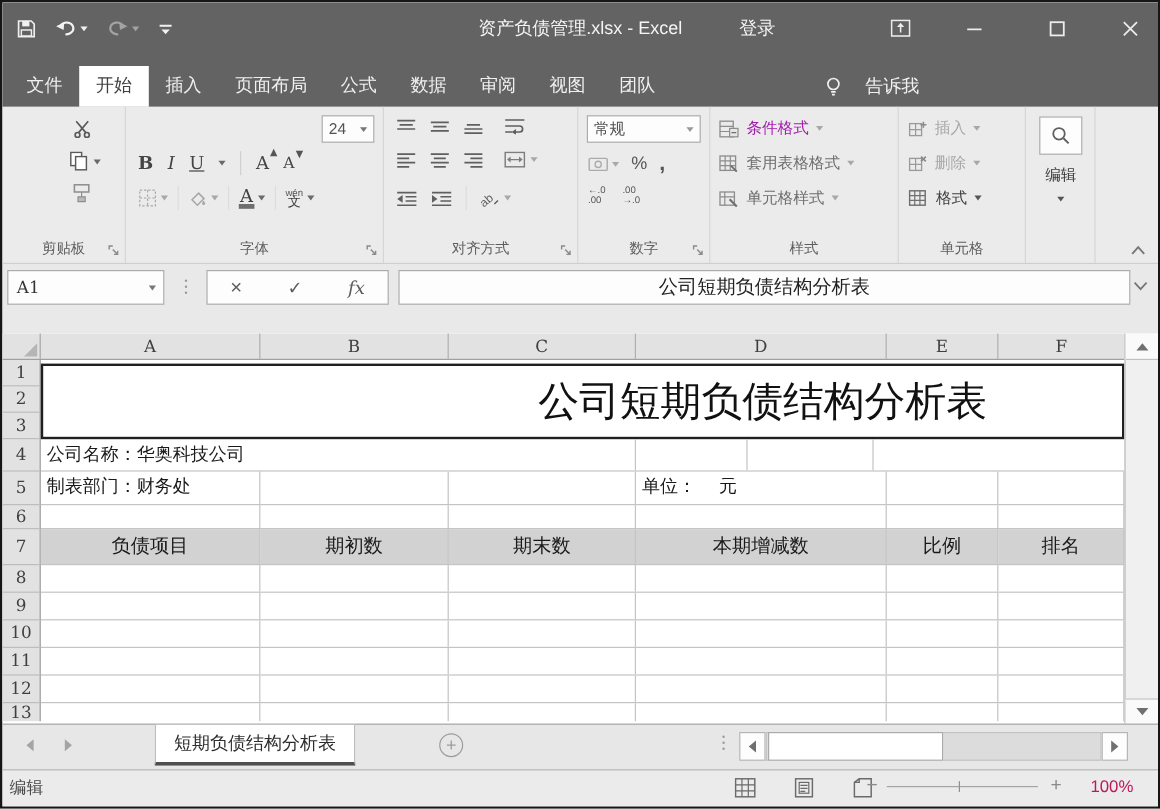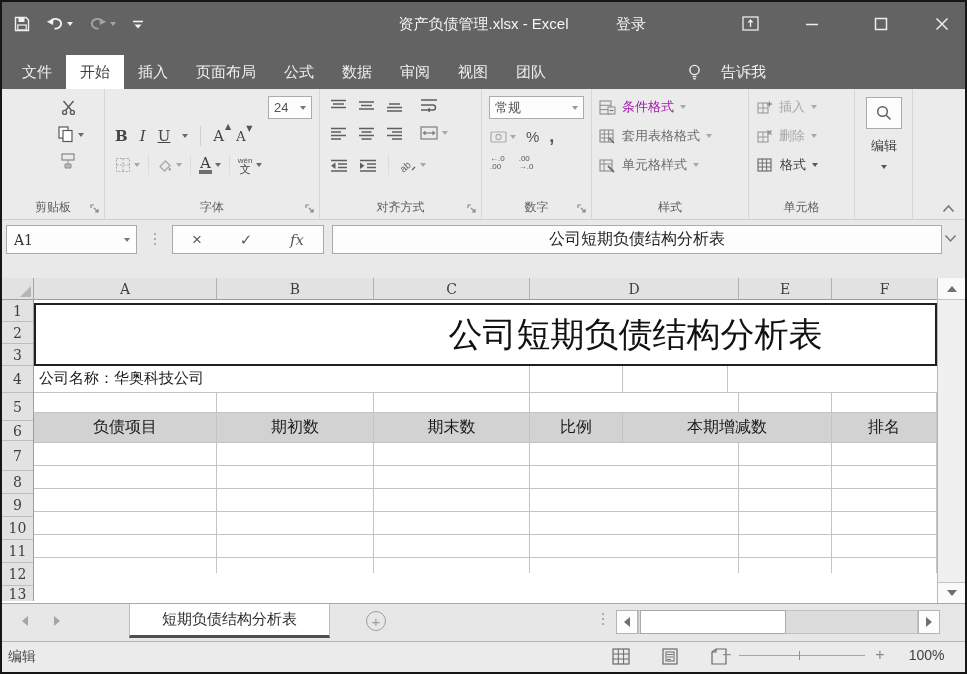--- a/index.html
+++ b/index.html
@@ -66,41 +66,41 @@
   .railbtn{display:flex;align-items:center;justify-content:center;background:#fafafa;border-bottom:1px solid #c2c2c2;height:21px;color:#6f6f6f;}
   .raildown{position:absolute;left:0;right:0;bottom:0;height:20px;border-top:1px solid #c2c2c2;border-bottom:none;}
   .tri-up{width:0;height:0;border-left:5px solid transparent;border-right:5px solid transparent;border-bottom:6px solid #6f6f6f;}
   .tri-down{width:0;height:0;border-left:5px solid transparent;border-right:5px solid transparent;border-top:6px solid #6f6f6f;}
   .tri-left{width:0;height:0;border-top:5px solid transparent;border-bottom:5px solid transparent;border-right:6px solid #6f6f6f;}
   .tri-right{width:0;height:0;border-top:5px solid transparent;border-bottom:5px solid transparent;border-left:6px solid #6f6f6f;}
   
   .tabbar{position:absolute;left:0;top:601px;right:0;height:38px;background:#e7e7e7;border-top:1px solid #a8a8a8;box-sizing:border-box;}
   .navarrows{position:absolute;left:20px;top:12px;display:flex;gap:26px;opacity:.55;}
   .sheettab{position:absolute;left:127px;top:0;height:34px;background:#fff;border-left:1px solid #bdbdbd;border-right:1px solid #bdbdbd;
-            border-bottom:3px solid #4f4f4f;box-sizing:border-box;display:flex;align-items:center;padding:0 32px;
+            border-bottom:3px solid #4f4f4f;box-sizing:border-box;display:flex;align-items:center;padding:0 15px;
             font-size:15px;color:#2d2d2d;}
   .addsheet{position:absolute;left:364px;top:7px;width:20px;height:20px;border:1.5px solid #9d9d9d;border-radius:50%;
             color:#9d9d9d;display:flex;align-items:center;justify-content:center;font-size:15px;line-height:1;box-sizing:border-box;}
   .tbdots{position:absolute;left:600px;top:9px;display:flex;flex-direction:column;gap:3px;}
   .tbdots i{width:2px;height:2px;background:#9a9a9a;border-radius:50%;}
   .hscroll{position:absolute;left:614px;top:6px;height:24px;width:324px;}
   .hsbtn{position:absolute;top:0;width:22px;height:24px;background:#fdfdfd;border:1px solid #b5b5b5;box-sizing:border-box;
          display:flex;align-items:center;justify-content:center;}
   .hstrack{position:absolute;left:22px;right:22px;top:0;height:24px;background:#dcdcdc;border:1px solid #c2c2c2;box-sizing:border-box;}
   .hsthumb{position:absolute;left:24px;top:0;width:146px;height:24px;background:#fff;border:1px solid #aaa;box-sizing:border-box;}
   
   .statusbar{position:absolute;left:0;top:639px;right:0;height:31px;background:#ebebeb;border-top:1px solid #b5b5b5;box-sizing:border-box;}
   .mode{position:absolute;left:6px;top:6px;font-size:14px;color:#4a4a4a;}
   .viewicons{position:absolute;left:610px;top:6px;display:flex;gap:31px;color:#6a6a6a;}
   .zoomctl{position:absolute;left:712px;top:4px;display:flex;align-items:center;color:#8a8a8a;}
   .zminus{font-size:16px;padding:0 8px;}
   .zline{width:126px;height:1px;background:#a5a5a5;position:relative;}
   .zline i{position:absolute;left:60px;top:-4px;width:1px;height:9px;background:#8f8f8f;}
   .zplus{font-size:16px;padding:0 10px;}
-  .zoomval{font-size:14px;color:#404040;margin-left:14px;}
+  .zoomval{font-size:14px;color:#be185d;margin-left:14px;}
 </style>
 </head>
 <body>
 
 <div class="frame">
 
   <div class="titlebar">
     <div class="qat">
       <span>
           <svg width="16" height="16" viewBox="0 0 16 16">
@@ -534,36 +534,44 @@
             <span>公司短期负债结构分析表</span>
           </div>
       </div>
 
       <div class="trow" style="height:27px">
         <div class="cell" style="width:496px">公司名称：华奥科技公司</div>
         <div class="cell" style="width:93px"></div>
         <div class="cell" style="width:105px"></div>
       </div>
 
+      <div class="trow" style="height:28px">
+        <div class="cell" style="width:183px">制表部门：财务处</div>
+        <div class="cell" style="width:157px"></div>
+        <div class="cell" style="width:156px"></div>
+        <div class="cell" style="width:209px">单位：    元</div>
+        <div class="cell" style="width:93px"></div>
+        <div class="cell" style="width:105px"></div>
+      </div>
 
       <div class="trow" style="height:20px">
         <div class="cell" style="width:183px"></div>
         <div class="cell" style="width:157px"></div>
         <div class="cell" style="width:156px"></div>
         <div class="cell" style="width:209px"></div>
         <div class="cell" style="width:93px"></div>
         <div class="cell" style="width:105px"></div>
       </div>
 
       <div class="trow hdrrow" style="height:30px">
         <div class="cell" style="width:183px">负债项目</div>
         <div class="cell" style="width:157px">期初数</div>
         <div class="cell" style="width:156px">期末数</div>
+        <div class="cell" style="width:209px">本期增减数</div>
         <div class="cell" style="width:93px">比例</div>
-        <div class="cell" style="width:209px">本期增减数</div>
         <div class="cell" style="width:105px">排名</div>
       </div>
 
       <div class="trow" style="height:23px">
           <div class="cell" style="width:183px"></div>
           <div class="cell" style="width:157px"></div>
           <div class="cell" style="width:156px"></div>
           <div class="cell" style="width:209px"></div>
           <div class="cell" style="width:93px"></div>
           <div class="cell" style="width:105px"></div>

